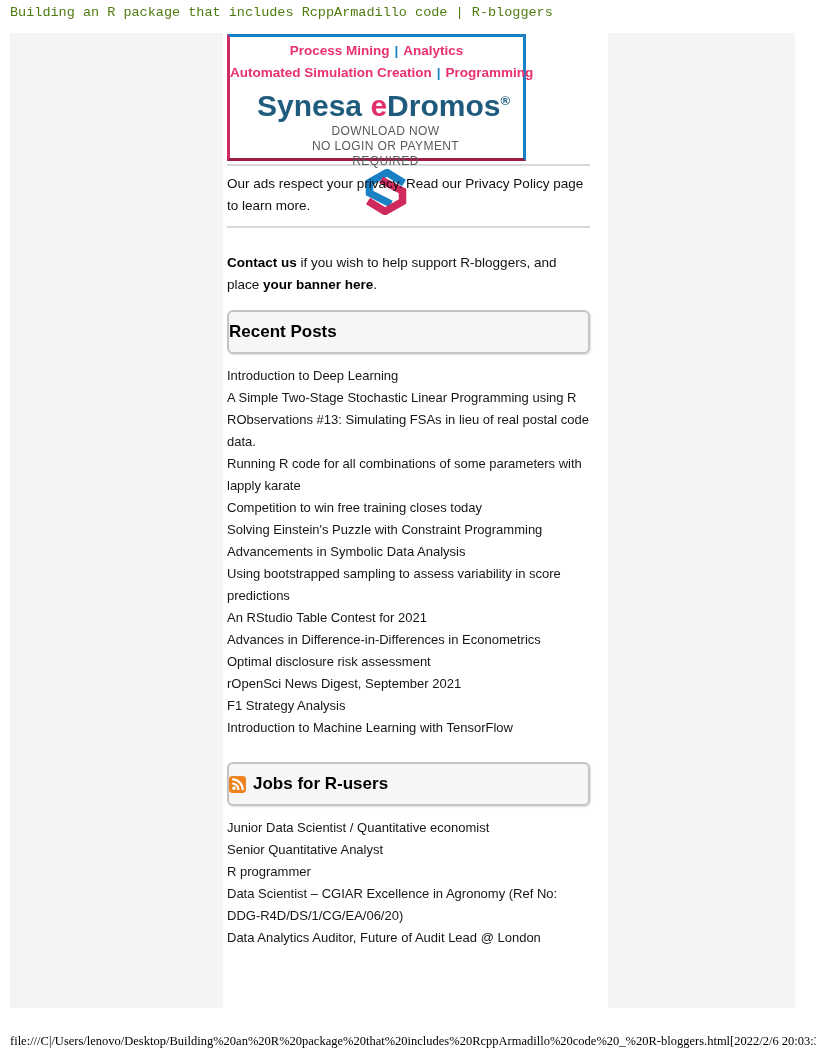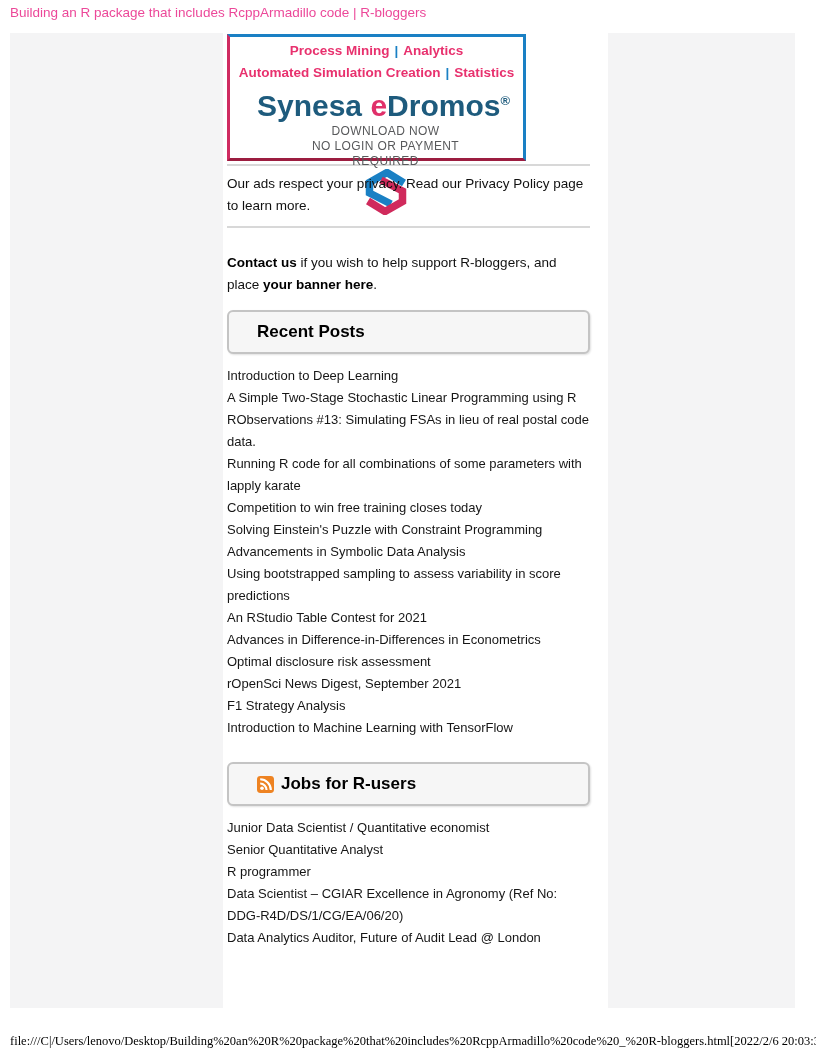--- a/index.html
+++ b/index.html
@@ -5,22 +5,22 @@
   * { box-sizing: border-box; }
   html, body { margin: 0; padding: 0; }
   body {
     width: 816px; height: 1056px; position: relative;
     background: #ffffff; overflow: hidden;
     font-family: "Liberation Sans", sans-serif;
     color: #161616;
   }
   .doc-title {
     position: absolute; top: 5px; left: 10px;
-    font-family: Liberation Sans, sans-serif;
-    font-size: 13.5px; color: #ec4899;
+    font-family: Liberation Mono, monospace;
+    font-size: 13.5px; color: #4d7c0f;
     white-space: nowrap;
   }
   .footer-path {
     position: absolute; top: 1034px; left: 10px;
     font-family: "Liberation Serif", serif;
     font-size: 12.5px; color: #000;
     white-space: nowrap;
   }
   .band { position: absolute; top: 33px; height: 975px; background: #f4f4f5; }
   .band-left  { left: 10px;  width: 213px; }
@@ -60,21 +60,21 @@
   .rule-2 { margin-top: 9px; }
   .note { margin: 7px 0 0 0; font-size: 13.5px; line-height: 22px; color: #111; }
   .support { margin-top: 24px; }
   .note b { color: #000; }
 
   
   .widget-head {
     margin-top: 14px; height: 44px;
     background: #f6f6f6; border: 2px solid #c4c4c4; border-radius: 6px;
     box-shadow: 1px 1px 2px rgba(0,0,0,0.12);
-    display: flex; align-items: center; padding: 0 28px;
+    display: flex; align-items: center; padding: 0 0;
   }
   .widget-head h2 { margin: 0; font-size: 17px; color: #000; font-weight: bold; }
   .jobs-head { margin-top: 23px; }
   .rss { width: 17px; height: 17px; margin-right: 7px; flex: none; }
 
   
   ul.links {
     list-style: none; margin: 11px 0 0 0; padding: 0;
     font-size: 13px; line-height: 22px; color: #161616;
   }
@@ -85,21 +85,21 @@
 
 <div class="doc-title">Building an R package that includes RcppArmadillo code | R-bloggers</div>
 
 <div class="band band-left"></div>
 <div class="band band-right"></div>
 
 <div class="content">
 
   <a class="ad-banner">
     <div class="tagline"><span>Process Mining</span><span class="sep">|</span><span>Analytics</span></div>
-    <div class="tagline"><span>Automated Simulation Creation</span><span class="sep">|</span><span>Statistics</span></div>
+    <div class="tagline"><span>Automated Simulation Creation</span><span class="sep">|</span><span>Programming</span></div>
     <div class="brand"><span>Synesa </span><span class="accent">e</span><span>Dromos</span><sup>®</sup></div>
     <div class="banner-bottom">
       <div class="cta">
         <div>DOWNLOAD NOW</div>
         <div>NO LOGIN OR PAYMENT</div>
         <div>REQUIRED</div>
       </div>
       <svg class="s-logo" viewBox="0 0 100 92" xmlns="http://www.w3.org/2000/svg">
         <path d="M86 28 L52 7 L17 27 L17 48 L60 70" fill="none" stroke="#1a80c4" stroke-width="15"></path>
         <path d="M14 64 L48 85 L83 65 L83 44 L40 22" fill="none" stroke="#d02a5c" stroke-width="15"></path>

